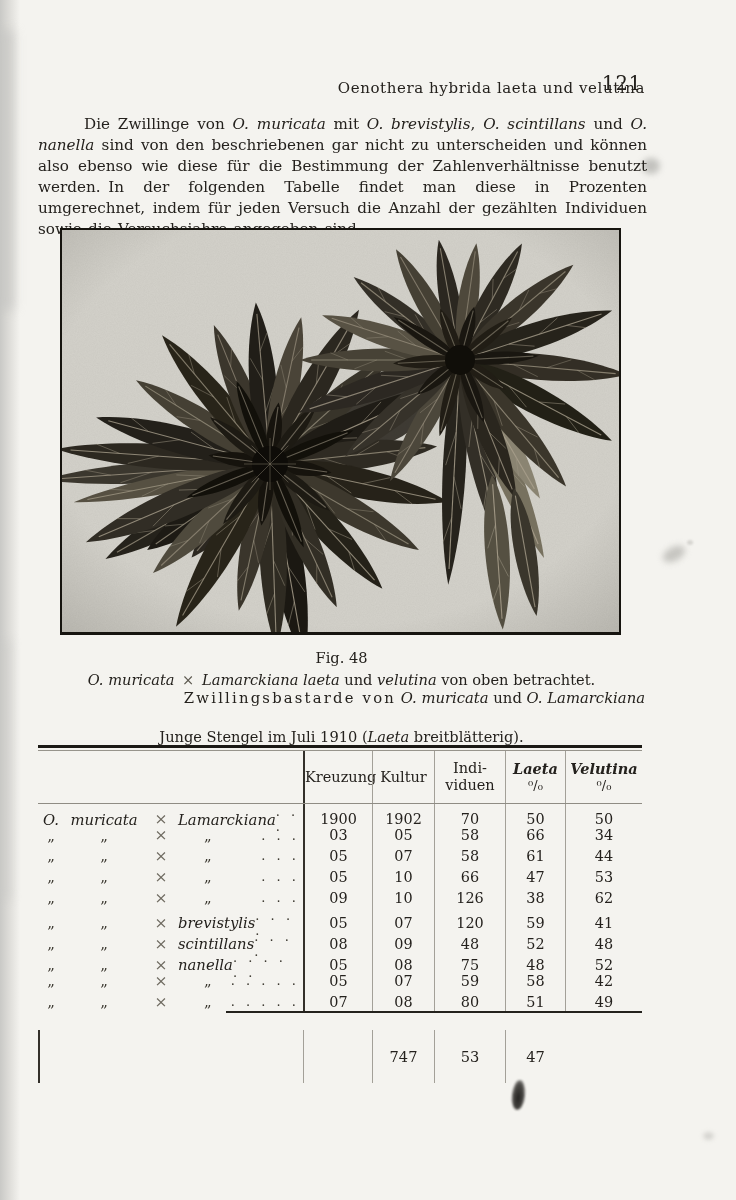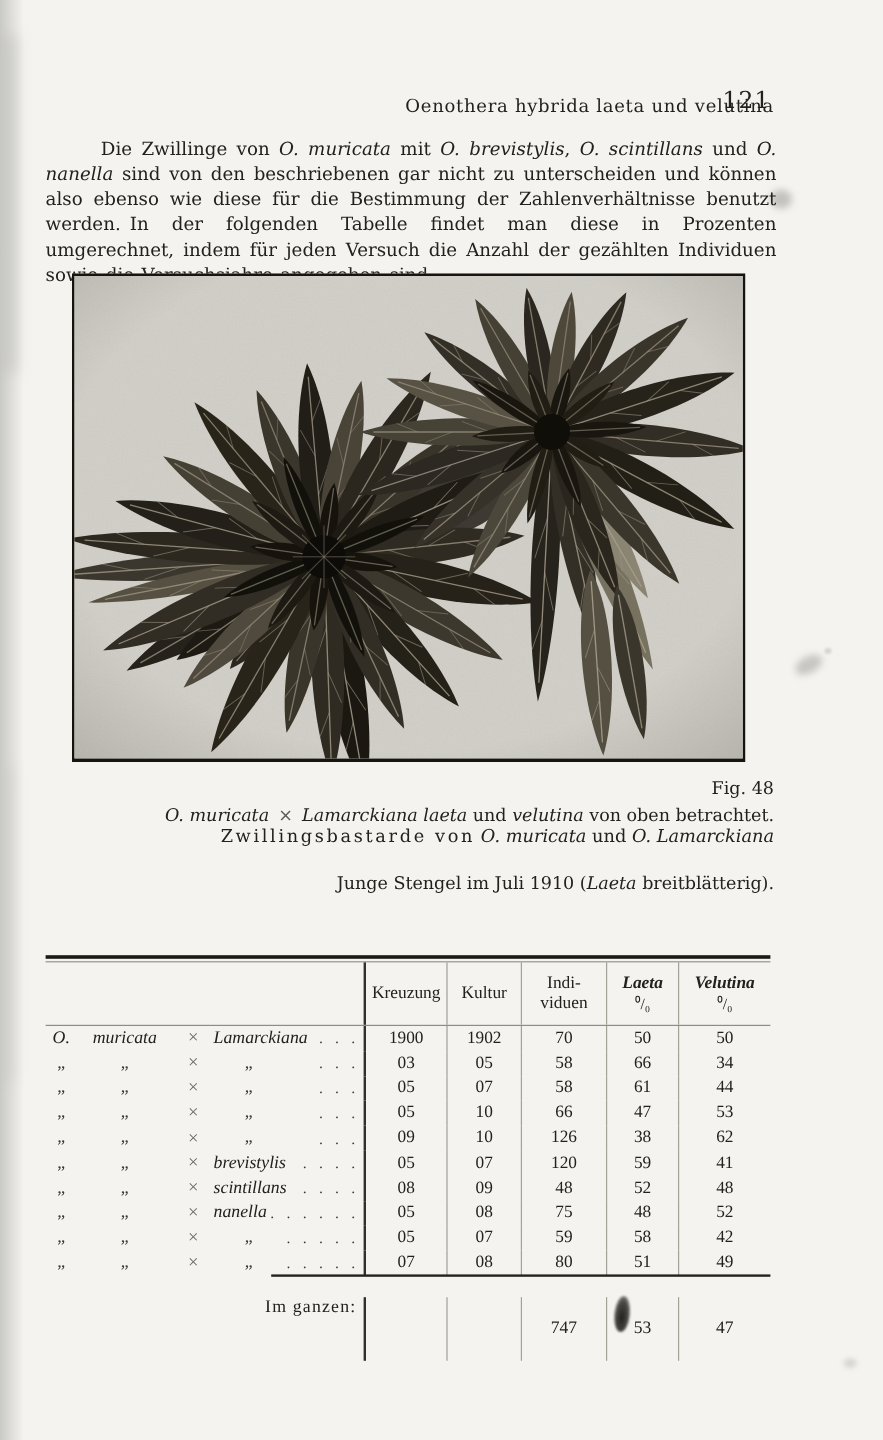--- a/index.html
+++ b/index.html
@@ -31,28 +31,28 @@
   
   .para{position:absolute;left:38px;width:609px;text-align:justify;
     font-size:15.2px;line-height:21px;text-indent:46px;word-spacing:1.5px;}
   .para1{top:114px;}
   .para2{top:1055px;}
   
   .figure{position:absolute;left:60px;top:228px;width:561px;height:407px;
     box-sizing:border-box;border:2px solid #16140f;border-bottom-width:3px;background:#d3d1ca;}
   .figure svg{display:block;width:100%;height:100%;}
   
-  .capline{position:absolute;left:38px;width:607px;text-align:right;font-size:14.6px;}
+  .capline{position:absolute;left:38px;width:607px;text-align:center;font-size:14.6px;}
   .cap1{top:649px;}
   .cap2{top:671px;}
   .cap3{top:693px;margin-top:35px;}
   .xmark{color:#5c584f;padding:0 3px;}
   
   .ttitle{position:absolute;left:38px;top:689px;width:607px;text-align:right;font-size:14.8px;}
-  .ztable{position:absolute;left:38px;top:796px;width:604px;border-top:3px solid #1b1915;font-family:Liberation Serif, serif;}
+  .ztable{position:absolute;left:38px;top:745px;width:604px;border-top:3px solid #1b1915;}
   .rule2{height:1px;background:#97948c;margin-top:2px;}
   .grid{display:grid;grid-template-columns:265px 69px 62px 71px 60px 77px;}
   .thead{border-bottom:1px solid #8f8c84;}
   .thead>div{min-height:52px;display:flex;flex-direction:column;justify-content:center;
     text-align:center;font-size:14.5px;line-height:17px;}
   .sepD{border-left:2px solid #33302a;}
   .sepL{border-left:1px solid #a3a098;}
   .hpct{font-size:13px;}
   .hital{font-style:italic;font-weight:600;}
   .trow{height:20.8px;align-items:center;font-size:14.4px;}
@@ -626,21 +626,20 @@
           </div>
           <div class="num sepD">07</div>
           <div class="num sepL">08</div>
           <div class="num sepL">80</div>
           <div class="num sepL">51</div>
           <div class="num sepL">49</div>
         </div>
       </div>
     <div class="grid totrow">
       <div class="trule"></div>
-      <div class="lbl">Im ganzen:</div>
       <div class="num sepD"></div>
       <div class="num sepL"></div>
       <div class="num sepL">747</div>
       <div class="num sepL">53</div>
       <div class="num sepL">47</div>
     </div>
   </div>
 
 
 </div>

